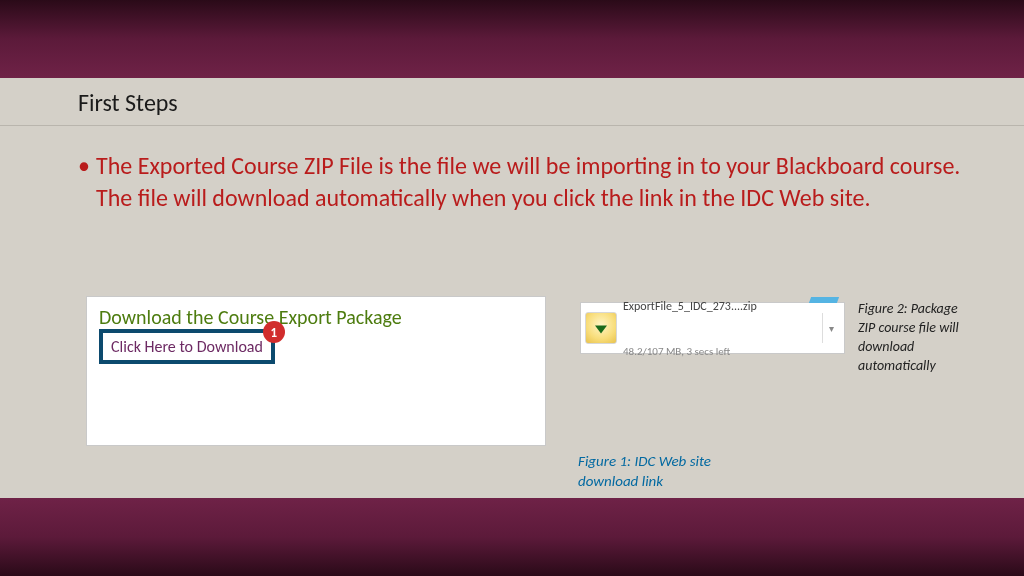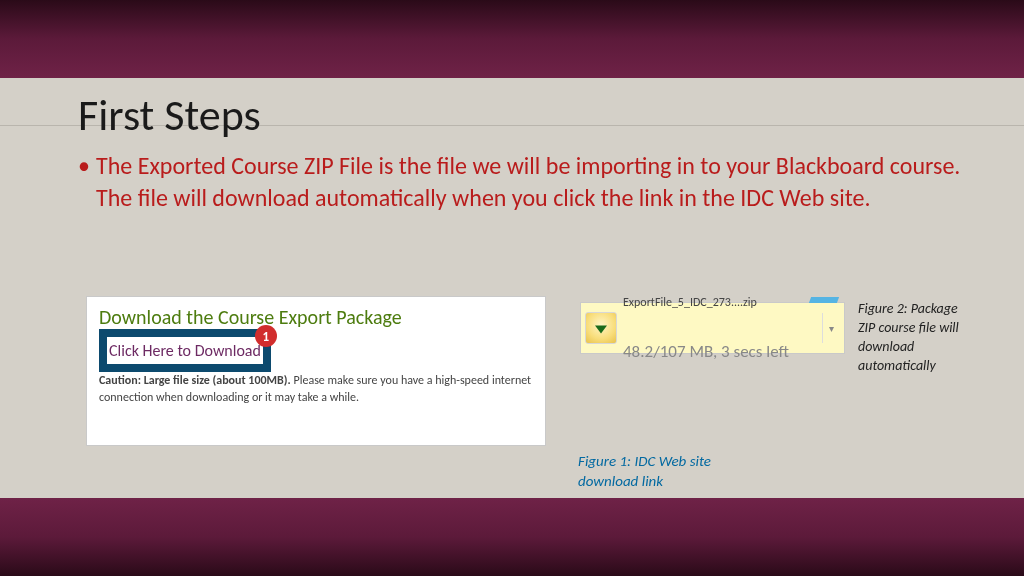--- a/index.html
+++ b/index.html
@@ -33,21 +33,21 @@
     position: absolute;
     left: 0; right: 0;
     border: 0;
     border-top: 1px solid #b9b5ad;
   }
   .rule.r1 { top: 125px; }
   .heading {
     position: absolute;
     top: 88px;
     left: 78px;
-    font-size: 44px;
+    font-size: 24px;
     font-weight: 400;
     color: #1a1a1a;
   }
   .bullets {
     position: absolute;
     top: 150px;
     left: 78px;
     right: 60px;
     font-size: 24px;
     color: #b91c1c;
@@ -75,22 +75,23 @@
     padding: 8px 12px 10px 12px;
   }
   .fig1-title {
     font-size: 20px;
     color: #4d7c0f;
     font-weight: 400;
   }
   .dl-link-wrap {
     position: relative;
     display: inline-block;
-    border: 8px solid #0c4a6e;
-    padding: 4px 2px;
+    border: 4px solid #0c4a6e;
+    padding: 4px 8px;
+    margin-bottom: 10px;
   }
   .dl-link {
     font-size: 16px;
     color: #6d2a63;
     font-weight: 500;
   }
   .badge {
     position: absolute;
     top: -12px;
     right: -14px;
@@ -123,21 +124,21 @@
     line-height: 1.3;
   }
 
   
   .fig2 {
     position: absolute;
     top: 302px;
     left: 580px;
     width: 265px;
     height: 52px;
-    background: #fef9c3;
+    background: #ffffff;
     border: 1px solid #c9c9c9;
     display: flex;
     align-items: center;
     padding: 3px 4px;
     gap: 6px;
   }
   .fig2 .dl-icon {
     width: 32px;
     height: 32px;
     border: 1px solid #d7d7d7;
@@ -158,21 +159,21 @@
   }
   .fig2-text { flex: 1; overflow: hidden; }
   .fig2-file {
     font-size: 12px;
     color: #444;
     white-space: nowrap;
     overflow: hidden;
     text-overflow: ellipsis;
   }
   .fig2-prog {
-    font-size: 17px;
+    font-size: 11px;
     color: #888;
     margin-top: 32px;
   }
   .fig2-chevron {
     width: 18px; height: 30px;
     border-left: 1px solid #ddd;
     display: flex;
     align-items: center;
     justify-content: center;
     font-size: 10px;
@@ -215,23 +216,20 @@
   <ul>
     <li>The Exported Course ZIP File is the file we will be importing in to your Blackboard course. The file will download automatically when you click the link in the IDC Web site.</li>
   </ul>
 </div>
 
 <div class="fig1">
   <div class="fig1-title">Download the Course Export Package</div>
   <div class="dl-link-wrap">
     <span class="dl-link">Click Here to Download</span>
     <span class="badge">1</span>
-  </div>
-  <div class="fig1-caution">
-    <b>Caution: Large file size (about 100MB).</b><span> Please make sure you have a high-speed internet connection when downloading or it may take a while.</span>
   </div>
 </div>
 <div class="fig1-caption">Figure 1: IDC Web site download link</div>
 
 <div class="fig2">
   <div class="fig2-blue"></div>
   <div class="dl-icon"></div>
   <div class="fig2-text">
     <div class="fig2-file">ExportFile_5_IDC_273....zip</div>
     <div class="fig2-prog">48.2/107 MB, 3 secs left</div>

